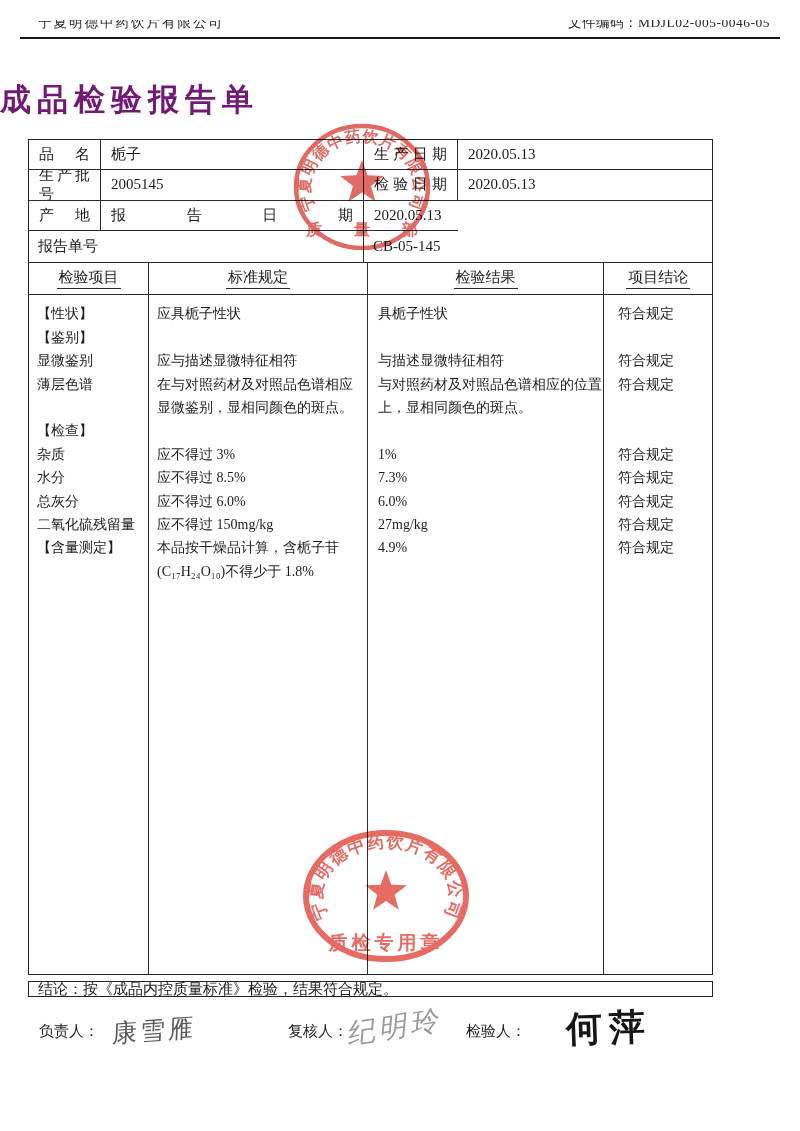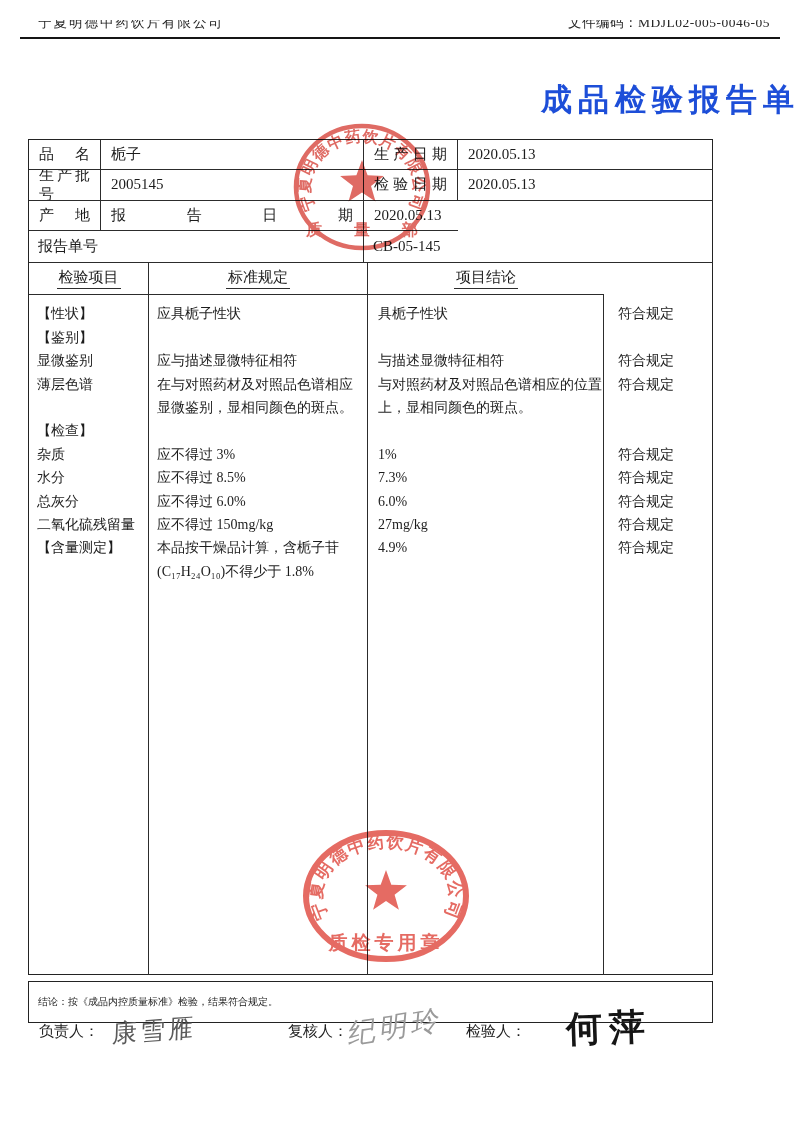--- a/index.html
+++ b/index.html
@@ -8,22 +8,22 @@
     font-family:"Liberation Serif","DejaVu Serif",serif; color:#1c1c1c;
     overflow:hidden;
   }
   
   .pg-header { position:absolute; top:20px; left:0; width:800px; height:17px; overflow:hidden; }
   .pg-header .inner { position:absolute; top:-6px; left:0; width:100%; display:flex; justify-content:space-between; font-size:13.5px; color:#262626; }
   .pg-header .left { margin-left:38px; letter-spacing:2px; }
   .pg-header .right { margin-right:30px; letter-spacing:0.5px;text-align:center; }
   .header-rule { position:absolute; top:37px; left:20px; width:760px; height:2px; background:#151515; }
   
-  .title { position:absolute; top:79px; left:0; width:800px; margin:0; text-align:right;
-    font-size:31px; font-weight:700; letter-spacing:6px; color:#1d4ed8; }
+  .title { position:absolute; top:79px; left:0; width:800px; margin:0; text-align:left;
+    font-size:31px; font-weight:700; letter-spacing:6px; color:#701a75; }
   
   .doc-table { position:absolute; left:28px; top:139px; width:685px; height:836px;
     border:1.7px solid #232323; box-sizing:border-box; }
   .doc-table .cell { box-sizing:border-box; font-size:15px; display:flex; align-items:center; overflow:hidden; }
   .info-grid { display:grid; grid-template-columns:72px 263px 94px 254.6px; grid-auto-rows:30.3px; }
   .info-grid .cell { border-right:1.4px solid #2c2c2c; border-bottom:1.4px solid #2c2c2c; padding:0 10px; }
   .info-grid .cell.last { border-right:none;text-align:center; }
   .info-grid .cell.jlabel span { display:block; width:100%; text-align:justify; text-align-last:justify; }
   .report-row { display:grid; grid-template-columns:335px 348.6px; height:32.5px; }
   .report-row .cell { border-bottom:1.4px solid #2c2c2c; padding:0 9px; font-size:15px; }
@@ -34,23 +34,23 @@
   .res-head .ul { border-bottom:1.2px solid #2c2c2c; padding:0 2px 1px 2px; }
   .res-body { display:grid; grid-template-columns:120px 219px 236px 108.6px; height:679.5px; }
   .res-body .bcol { box-sizing:border-box; border-right:1.4px solid #2c2c2c; padding-top:7px; }
   .res-body .bcol.last { border-right:none; }
   .bline { height:23.4px; line-height:23.4px; font-size:14px; white-space:nowrap; }
   .c1 .bline { padding-left:8px; }
   .c2 .bline { padding-left:8px; }
   .c3 .bline { padding-left:10px; }
   .c4 .bline { padding-left:14px; }
   
-  .conclusion-box { position:absolute; left:28px; top:981px; width:685px; height:42px;
+  .conclusion-box { position:absolute; left:28px; top:981px; width:685px; height:16px;
     border:1.7px solid #232323; box-sizing:border-box; display:flex; align-items:center;
-    padding-left:9px; font-size:10px; }
+    padding-left:9px; font-size:15px; }
   
   .signatures { position:absolute; left:0; top:1006px; width:678px; height:80px; }
   .sig-label { position:absolute; font-size:15px; color:#1c1c1c; }
   .sig-name { position:absolute; white-space:nowrap; }
   .sig-1 { left:112px; top:8px; font-size:25px; color:#5a5a5a; transform:rotate(-4deg) skewX(-6deg); letter-spacing:3px; }
   .sig-2 { left:348px; top:2px; font-size:28px; color:#9a9a9a; transform:rotate(-9deg) skewX(-14deg); letter-spacing:4px; }
   .sig-3 { left:566px; top:-2px; font-size:36px; color:#151515; font-weight:700; transform:rotate(-2deg); letter-spacing:7px; }
   
   .stamp { position:absolute; pointer-events:none; mix-blend-mode:multiply; }
   .stamp-top { left:277px; top:107px; opacity:0.82; }
@@ -105,20 +105,23 @@
       <div class="cell first">报告单号</div>
       <div class="cell">CB-05-145</div>
     </div>
 
     <div class="res-head">
       <div class="cell">
           <span class="ul">检验项目</span>
         </div>
       <div class="cell">
           <span class="ul">标准规定</span>
+        </div>
+      <div class="cell">
+          <span class="ul">检验结果</span>
         </div>
       <div class="cell last">
           <span class="ul">项目结论</span>
         </div>
     </div>
 
     <div class="res-body">
       <div class="bcol c1">
         <div class="bline">【性状】</div>
         <div class="bline">【鉴别】</div>

